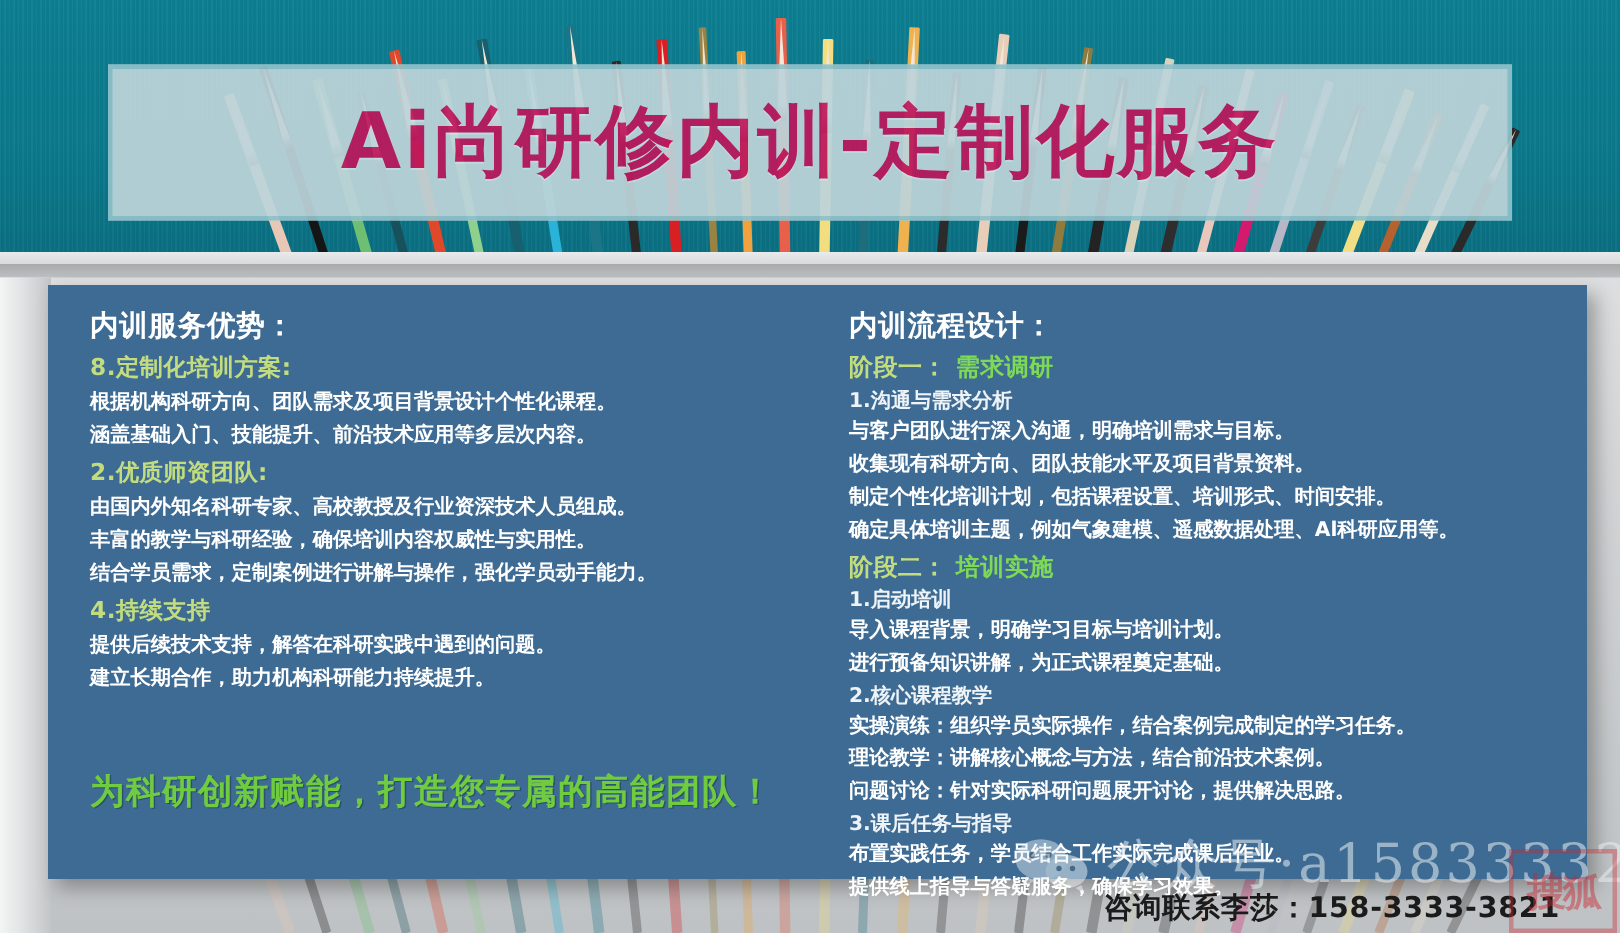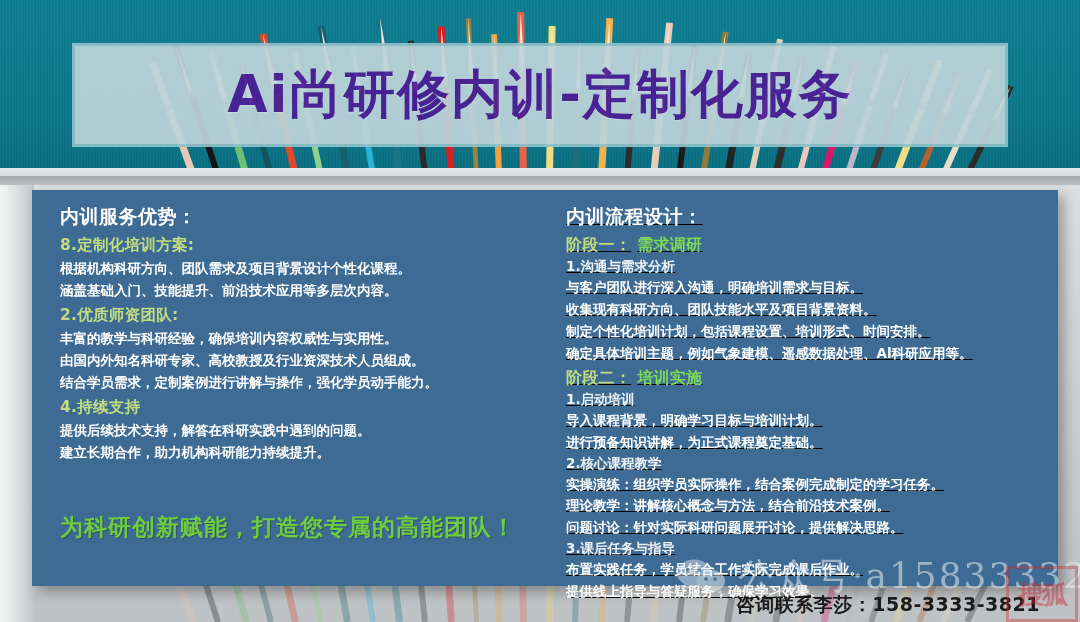--- a/index.html
+++ b/index.html
@@ -31,33 +31,33 @@
   .paper{position:absolute;left:0;top:185px;width:1080px;height:437px;
     background:linear-gradient(180deg,#dcdedf 0%,#d2d4d6 30%,#c6c9cb 70%,#bfc2c4 100%);}
   .paper-left-fold{position:absolute;left:0;top:185px;width:34px;height:437px;
     background:linear-gradient(90deg,#f3f4f4 0%,#e3e4e5 40%,#c2c5c7 100%);}
 
   
   .title-band{position:absolute;left:72px;top:43px;width:936px;height:104px;
     background:#bdd4da;border:3px solid #8fc2cb;box-sizing:border-box;
     display:flex;align-items:center;justify-content:center;z-index:4;
     opacity:.93;}
-  .title-text{font-size:52px;font-weight:700;color:#4c1d95;letter-spacing:2px;
+  .title-text{font-size:52px;font-weight:700;color:#be185d;letter-spacing:2px;
     white-space:nowrap;text-shadow:0 1px 0 rgba(255,255,255,.25);}
 
   
   .pencils-over{z-index:5;opacity:.30;pointer-events:none;}
 
   
   .panel{position:absolute;left:32px;top:190px;width:1026px;height:396px;
     background:#3d6b94;box-shadow:6px 6px 12px rgba(0,0,0,.30);z-index:6;}
   .cols{position:absolute;inset:0;display:flex;}
   .col{box-sizing:border-box;}
   .col-left{width:512px;padding:14px 10px 0 28px;}
-  .col-right{width:514px;padding:14px 10px 0 22px;text-decoration:underline;}
+  .col-right{width:514px;padding:14px 10px 0 22px;}
 
   .sec-title{font-size:19px;font-weight:700;color:#ffffff;margin:0 0 5px 0;
     letter-spacing:.5px;}
   .h-num{font-size:15.5px;font-weight:700;color:#c3dd7e;margin:4px 0 2px 0;letter-spacing:.3px;}
   .h-stage{font-size:16px;font-weight:700;color:#c3dd7e;margin:4px 0 2px 0;letter-spacing:.3px;}
   .h-stage .stage-name{color:#7ed957;margin-left:6px;}
   .h-sub{font-size:13.5px;font-weight:700;color:#eef3f7;margin:2px 0 1px 0;}
   .body-line{font-size:13.5px;font-weight:700;color:#ffffff;margin:1px 0;line-height:1.55;}
   .slogan{position:absolute;left:28px;top:322px;font-size:23px;font-weight:800;
     color:#6fcc3f;letter-spacing:1px;white-space:nowrap;
@@ -295,22 +295,22 @@
 
   <div class="panel">
     <div class="cols">
 
       <div class="col col-left" id="col-left">
         <div class="sec-title">内训服务优势：</div>
       <div class="h-num">8.定制化培训方案:</div>
           <div class="body-line">根据机构科研方向、团队需求及项目背景设计个性化课程。</div>
           <div class="body-line">涵盖基础入门、技能提升、前沿技术应用等多层次内容。</div>
           <div class="h-num">2.优质师资团队:</div>
+          <div class="body-line">由国内外知名科研专家、高校教授及行业资深技术人员组成。</div>
           <div class="body-line">丰富的教学与科研经验，确保培训内容权威性与实用性。</div>
-          <div class="body-line">由国内外知名科研专家、高校教授及行业资深技术人员组成。</div>
           <div class="body-line">结合学员需求，定制案例进行讲解与操作，强化学员动手能力。</div>
           <div class="h-num">4.持续支持</div>
           <div class="body-line">提供后续技术支持，解答在科研实践中遇到的问题。</div>
           <div class="body-line">建立长期合作，助力机构科研能力持续提升。</div>
         </div>
 
       <div class="col col-right" id="col-right">
         <div class="sec-title">内训流程设计：</div>
       <div class="h-stage"><span>阶段一：</span><span class="stage-name">需求调研</span></div>
           <div class="h-sub">1.沟通与需求分析</div>

